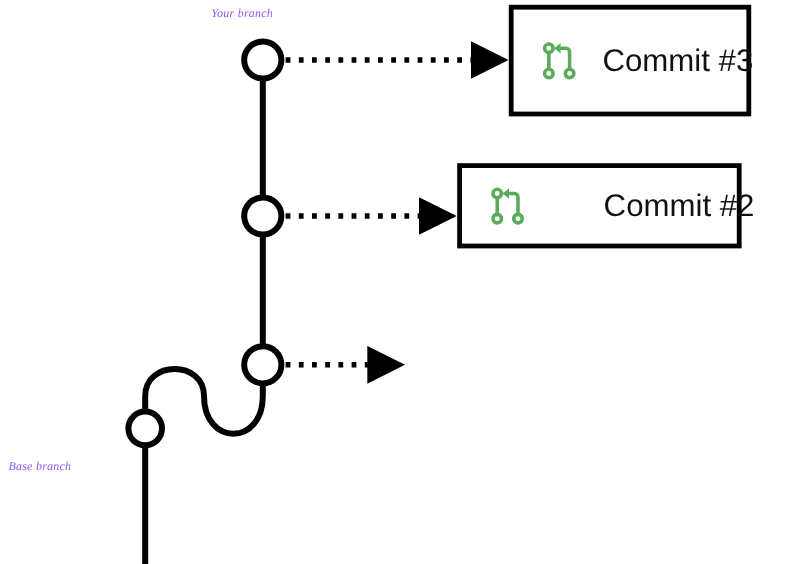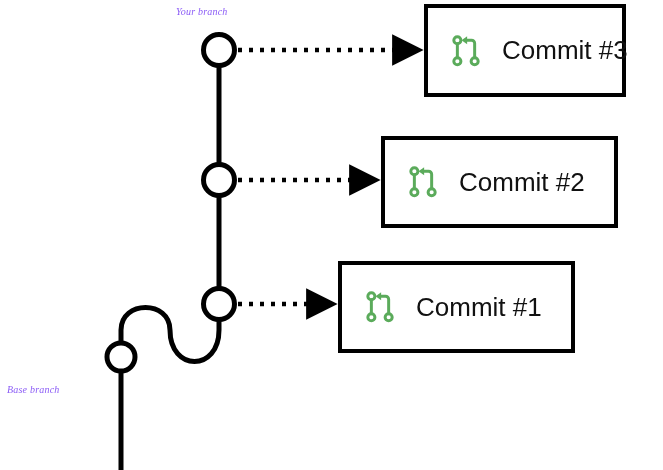--- a/index.html
+++ b/index.html
@@ -37,21 +37,21 @@
   .commit-box {
     position: absolute;
     box-sizing: border-box;
     background: #ffffff;
     border: 4px solid #000000;
     display: flex;
     align-items: center;
     padding-left: 22px;
   }
   #commit-box-3 { left: 424px; top: 4px;   width: 202px; height: 93px; }
-  #commit-box-2 { left: 381px; top: 136px; width: 237px; height: 92px; }
+  #commit-box-2 { left: 381px; top: 136px; width: 237px; height: 71px; gap: 44px; }
   #commit-box-1 { left: 338px; top: 261px; width: 237px; height: 92px; }
 
   .merge-icon {
     flex: 0 0 auto;
     width: 34px;
     height: 34px;
     display: block;
   }
   .commit-text {
     margin-left: 18px;
@@ -119,27 +119,14 @@
         <circle cx="5.2" cy="19.2" r="2.5"></circle>
         <circle cx="17.4" cy="19.2" r="2.5"></circle>
         <line x1="5.2" y1="6.9" x2="5.2" y2="16.7"></line>
         <path d="M 17.4 16.7 L 17.4 6.6 A 2.2 2.2 0 0 0 15.2 4.4 L 10.4 4.4"></path>
       </g>
       <path d="M 12.1 1.5 L 12.1 7.3 L 8.2 4.4 Z" fill="#5bab5b"></path>
     </svg>
     <span class="commit-text">Commit #2</span>
   </div>
 
-  <div class="commit-box" id="commit-box-1">
-    <svg class="merge-icon" viewBox="0 0 24 24" xmlns="http://www.w3.org/2000/svg">
-      <g fill="none" stroke="#5bab5b" stroke-width="2.1" stroke-linecap="round" stroke-linejoin="round">
-        <circle cx="5.2" cy="4.4" r="2.5"></circle>
-        <circle cx="5.2" cy="19.2" r="2.5"></circle>
-        <circle cx="17.4" cy="19.2" r="2.5"></circle>
-        <line x1="5.2" y1="6.9" x2="5.2" y2="16.7"></line>
-        <path d="M 17.4 16.7 L 17.4 6.6 A 2.2 2.2 0 0 0 15.2 4.4 L 10.4 4.4"></path>
-      </g>
-      <path d="M 12.1 1.5 L 12.1 7.3 L 8.2 4.4 Z" fill="#5bab5b"></path>
-    </svg>
-    <span class="commit-text">Commit #1</span>
-  </div>
 
 </div>
 
 </body></html>

